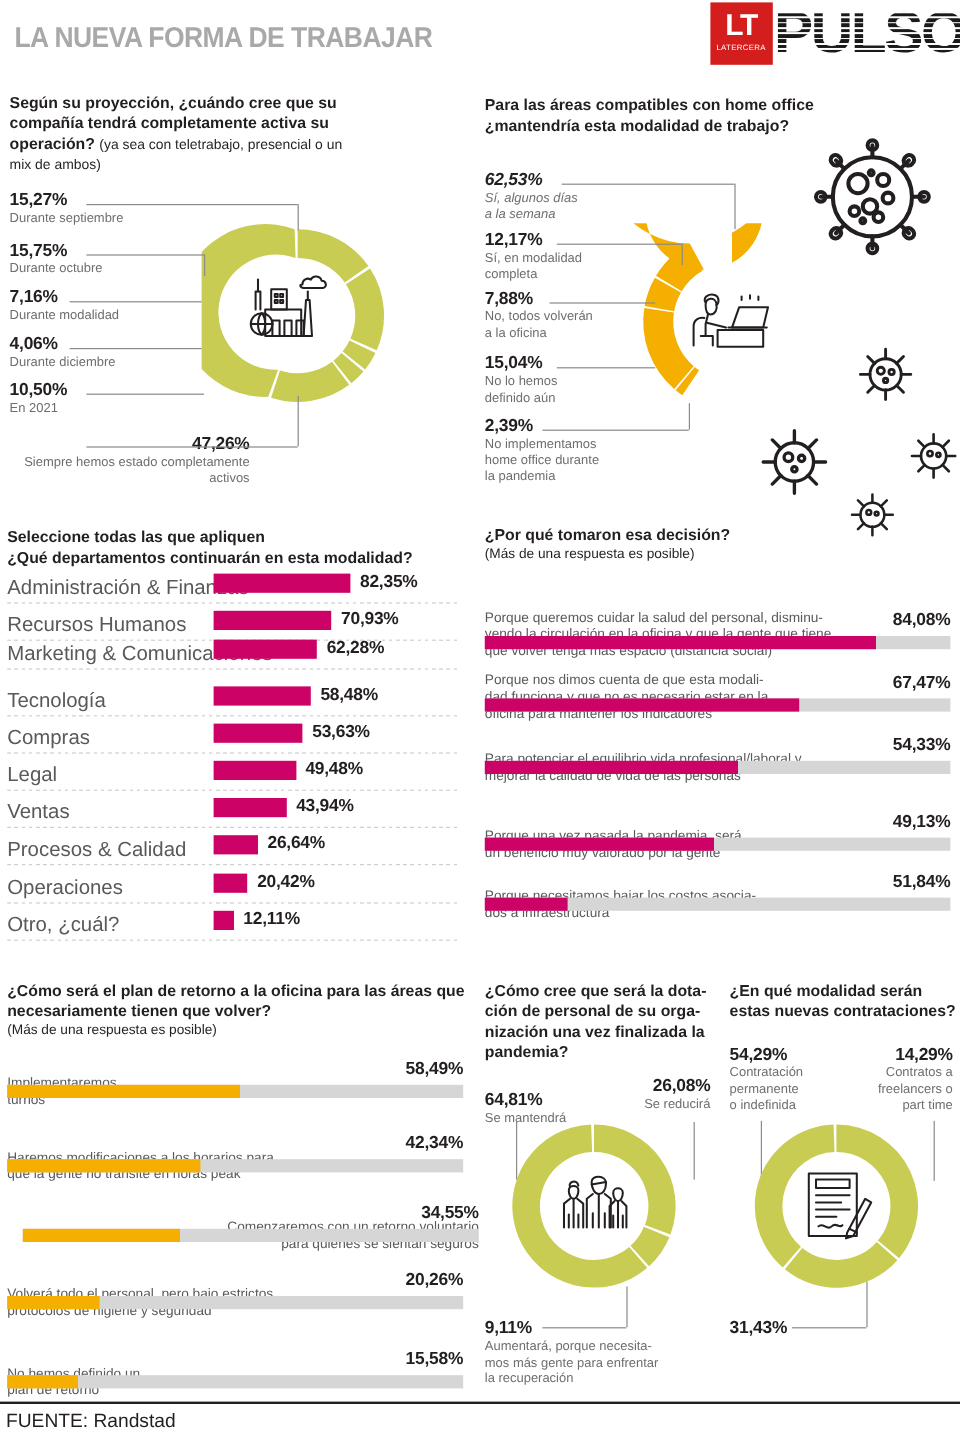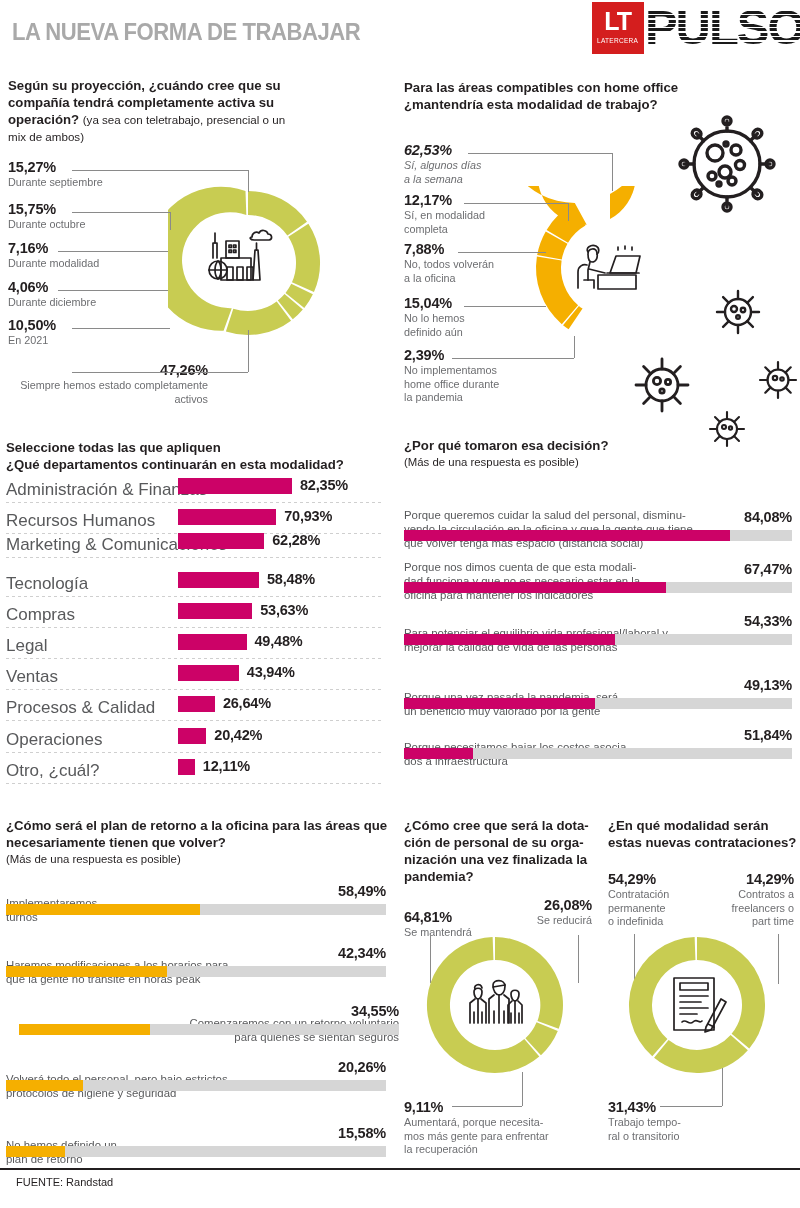--- a/index.html
+++ b/index.html
@@ -30,21 +30,21 @@
     font-size:48px;font-weight:bold;line-height:52px;letter-spacing:-2px;
     color:#1a1a1a;transform:scaleX(1.02);transform-origin:left top;
     background-image:repeating-linear-gradient(to bottom,#1a1a1a 0px,#1a1a1a 3px,#ffffff 3px,#ffffff 4.4px);
     -webkit-background-clip:text;background-clip:text;color:transparent;
   }
 
   .hr-top{position:absolute;left:0;top:1168px;width:800px;height:2px;background:#231f20;}
 
   
   .footer{position:absolute;left:0;top:1176px;width:800px;}
-  .footer-src{position:absolute;left:16px;top:0;font-size:11px;color:#231f20;}
+  .footer-src{position:absolute;left:5px;top:0;font-size:16px;color:#231f20;}
   .footer-pulso{position:absolute;right:6px;top:0;font-size:11px;font-weight:bold;color:#231f20;margin-top:38px;}
 
   
   .panel{position:absolute;}
   .q-title{font-size:13.2px;font-weight:bold;line-height:1.28;color:#231f20;}
   .q-title .light{font-weight:normal;font-size:11.6px;}
   .q-sub{font-size:11.4px;font-weight:normal;color:#231f20;line-height:1.25;}
 
   
   .callout{position:absolute;}
@@ -533,21 +533,20 @@
       <rect x="-17" y="-22" width="28" height="7"></rect>
       <path d="M -17,-9 L 11,-9 M -17,-3 L 4,-3 M -17,3 L 11,3 M -17,9 L 0,9"></path>
       <path d="M -15,17 C -11,13 -8,21 -4,17 C 0,13 2,19 5,16"></path>
       <path d="M 9,22 L 24,-6 L 29,-3 L 14,25 L 8,27 Z"></path>
       <path d="M 11,19 L 17,22"></path>
     </g>
   </svg>
 
   <div class="callout" style="left:608px;top:1100px;width:160px;">
     <div class="pct">31,43%</div>
-    <div class="lbl">Trabajo tempo-<br>ral o transitorio</div>
   </div>
   <div class="leader h" style="left:660px;top:1106px;width:62px;"></div>
   <div class="leader v" style="left:722px;top:1068px;height:38px;"></div>
 
   <div class="hr-top"></div>
   <div class="footer">
     <div class="footer-src">FUENTE: Randstad</div>
     <div class="footer-pulso">• PULSO</div>
   </div>
 

